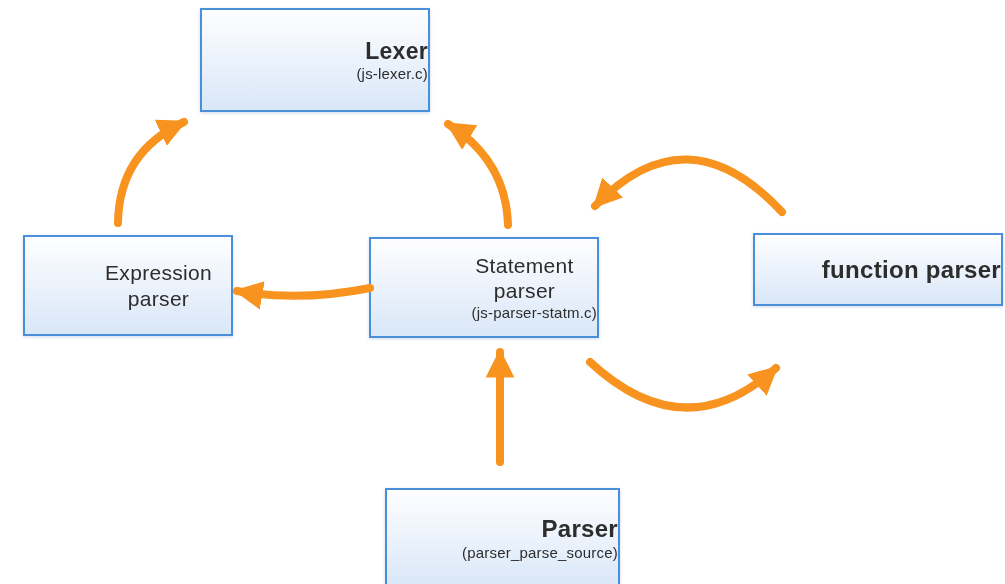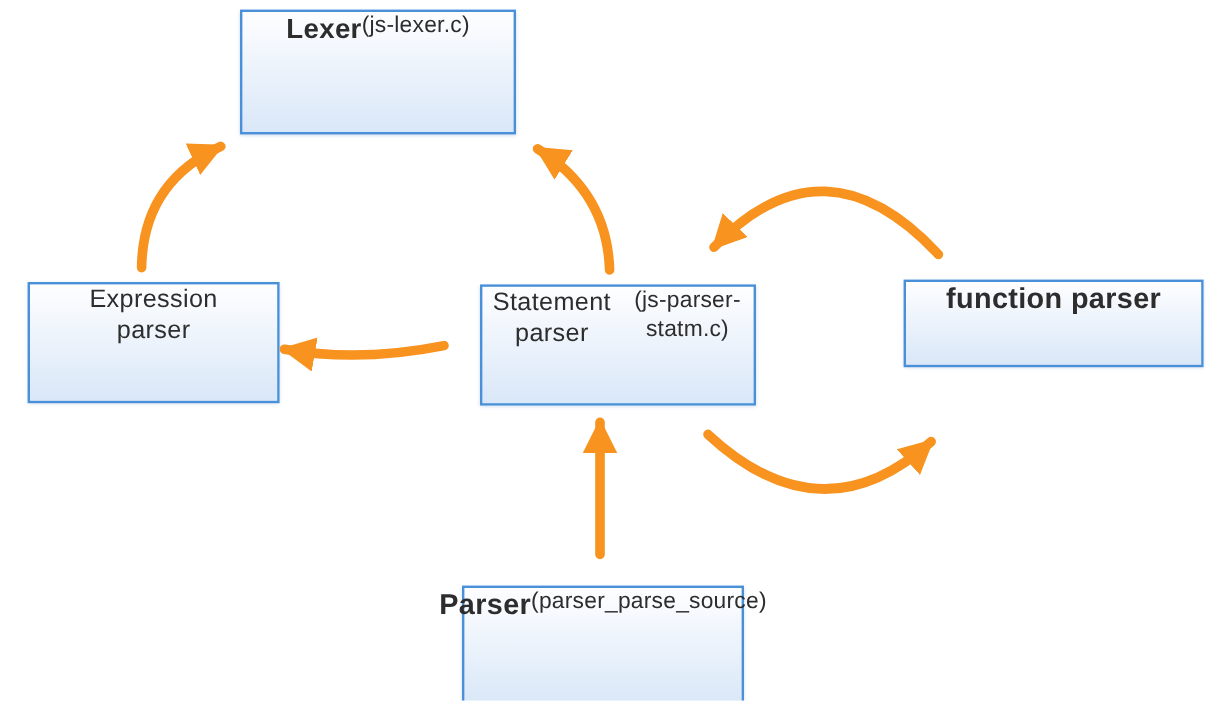--- a/index.html
+++ b/index.html
@@ -23,22 +23,22 @@
     pointer-events: none;
     z-index: 5;
   }
   .node {
     position: absolute;
     box-sizing: border-box;
     border: 2px solid var(--box-border, #4a90d9);
     background: linear-gradient(to bottom, var(--fill-top, #fefeff) 0%, var(--fill-bottom, #d9e7f8) 100%);
     box-shadow: 0 1px 3px rgba(110, 150, 200, 0.35);
     display: flex;
-    flex-direction: row;
-    align-items: flex-start;
+    flex-direction: column;
+    align-items: flex-end;
     justify-content: center;
     text-align: center;
     color: var(--text, #2d2d2d);
     z-index: 2;
   }
   .node-title {
     font-size: 23px;
     font-weight: bold;
     line-height: 1.22;
     letter-spacing: 0.3px;
@@ -47,29 +47,29 @@
     font-weight: normal;
     font-size: 21px;
   }
   .node-title.wrap-narrow {
     max-width: 145px;
   }
   .node-title.big {
     font-size: 24px;
   }
   .node-subtitle {
-    font-size: 19px;
+    font-size: 15px;
     font-weight: normal;
     line-height: 1.25;
     letter-spacing: 0.2px;
   }
   
   .node-lexer              { left: 200px; top: 8px;   width: 230px; height: 104px; }
   .node-expression-parser  { left: 23px;  top: 235px; width: 210px; height: 101px; }
-  .node-statement-parser   { left: 400px; top: 237px; width: 230px; height: 101px; }
+  .node-statement-parser   { left: 369px; top: 237px; width: 230px; height: 101px; }
   .node-function-parser    { left: 753px; top: 233px; width: 250px; height: 73px; }
   .node-parser             { left: 385px; top: 474px; width: 235px; height: 101px; margin-top: 14px; }
 
   .edge {
     stroke: var(--arrow, #f7931e);
     stroke-width: 8;
     fill: none;
     stroke-linecap: round;
   }
   .arrowhead-fill {

